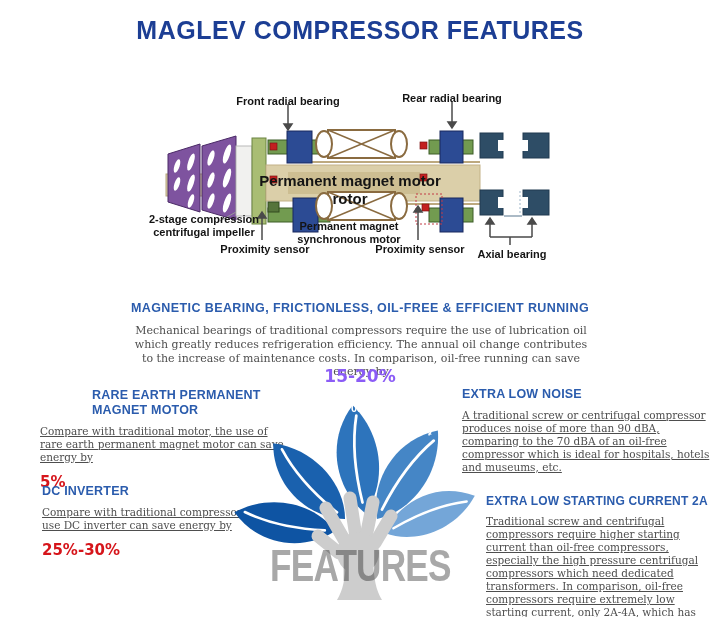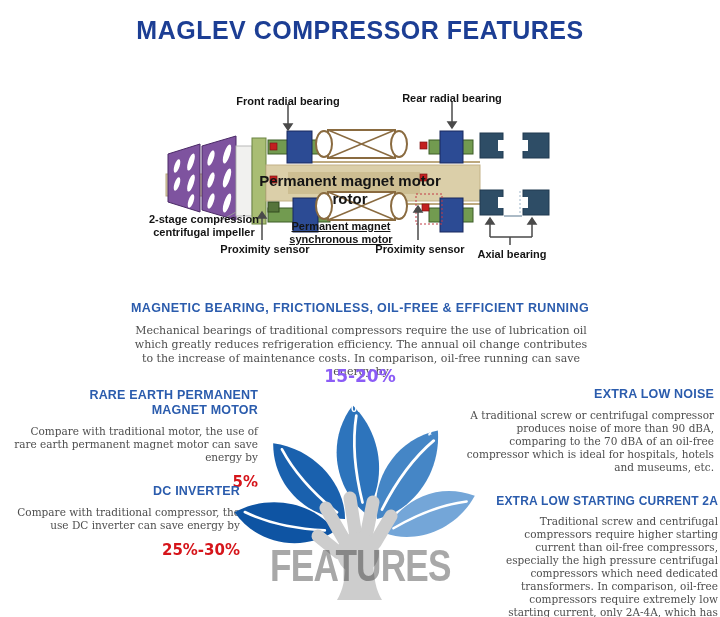--- a/index.html
+++ b/index.html
@@ -20,24 +20,24 @@
     font:bold 12.5px "Liberation Sans",sans-serif;letter-spacing:.4px;color:#2b5cad;}
   #section-body{left:128px;top:324px;width:466px;text-align:center;
     font:11px "DejaVu Serif",serif;line-height:1.25;color:#4e4e4e;}
   #section-value{left:0;top:366px;width:720px;text-align:center;
     font:bold 17px "DejaVu Sans",sans-serif;color:#8b5cf6;}
 
   
   .feature{position:absolute;}
   .feature .fh{font:bold 12.5px "Liberation Sans",sans-serif;color:#2b5cad;
                line-height:1.18;letter-spacing:.2px;}
-  .feature .fb{font:10.5px "DejaVu Serif",serif;color:#4e4e4e;line-height:1.24;margin-top:7px;}
+  .feature .fb{font:10.5px "DejaVu Serif",serif;color:#4e4e4e;line-height:1.24;margin-top:7px;text-decoration:underline;}
   .feature .fv{font:bold 15px "DejaVu Sans",sans-serif;color:#d6151b;margin-top:9px;}
-  .f-left{text-align:right;}
-  .f-right{text-align:right;}
+  .f-left{margin-left:32px;}
+  .f-right{text-align:left;}
   #feat-rare{left:8px;top:388px;width:250px;}
   #feat-rare .fh{width:198px;margin-left:auto;}
   #feat-dc{left:10px;top:484px;width:230px;}
   #feat-noise{left:462px;top:387px;width:252px;}
   #feat-current{left:486px;top:460px;width:232px;margin-top:34px;}
   #feat-current .fh{white-space:nowrap;font-size:12px;}
 
   
   #features-word{left:248px;top:541px;width:220px;text-align:center;
     font:bold 44px "Liberation Sans",sans-serif;letter-spacing:-1px;color:#a8a8a8;
@@ -149,21 +149,21 @@
       <polygon points="338,136 346,136 342,130"></polygon>
         <polygon points="380,136 388,136 384,130"></polygon>
       <line x1="88" y1="124" x2="72" y2="133" stroke="#999" stroke-width="1"></line>
     </g>
   </svg>
 
   <div class="dlabel" style="left:213px;top:95px;width:150px;">Front radial bearing</div>
   <div class="dlabel" style="left:377px;top:92px;width:150px;">Rear radial bearing</div>
   <div class="dlabel" style="left:255px;top:172px;width:190px;font-size:15px;">Permanent magnet motor rotor</div>
   <div class="dlabel" style="left:134px;top:213px;width:140px;">2-stage compression centrifugal impeller</div>
-  <div class="dlabel" style="left:276px;top:220px;width:130px;text-decoration:underline;">Permanent magnet synchronous motor</div>
+  <div class="dlabel" style="left:284px;top:220px;width:130px;">Permanent magnet synchronous motor</div>
   <div class="dlabel" style="left:190px;top:243px;width:150px;">Proximity sensor</div>
   <div class="dlabel" style="left:345px;top:243px;width:150px;">Proximity sensor</div>
   <div class="dlabel" style="left:447px;top:248px;width:130px;">Axial bearing</div>
 
   <div class="abs" id="section-heading">MAGNETIC BEARING, FRICTIONLESS, OIL-FREE &amp; EFFICIENT RUNNING</div>
   <div class="abs" id="section-body">Mechanical bearings of traditional compressors require the use of lubrication oil which greatly reduces refrigeration efficiency. The annual oil change contributes to the increase of maintenance costs. In comparison, oil-free running can save energy by</div>
   <div class="abs" id="section-value">15-20%</div>
 
   <div class="feature f-left" id="feat-rare">
     <div class="fh">RARE EARTH PERMANENT MAGNET MOTOR</div>

